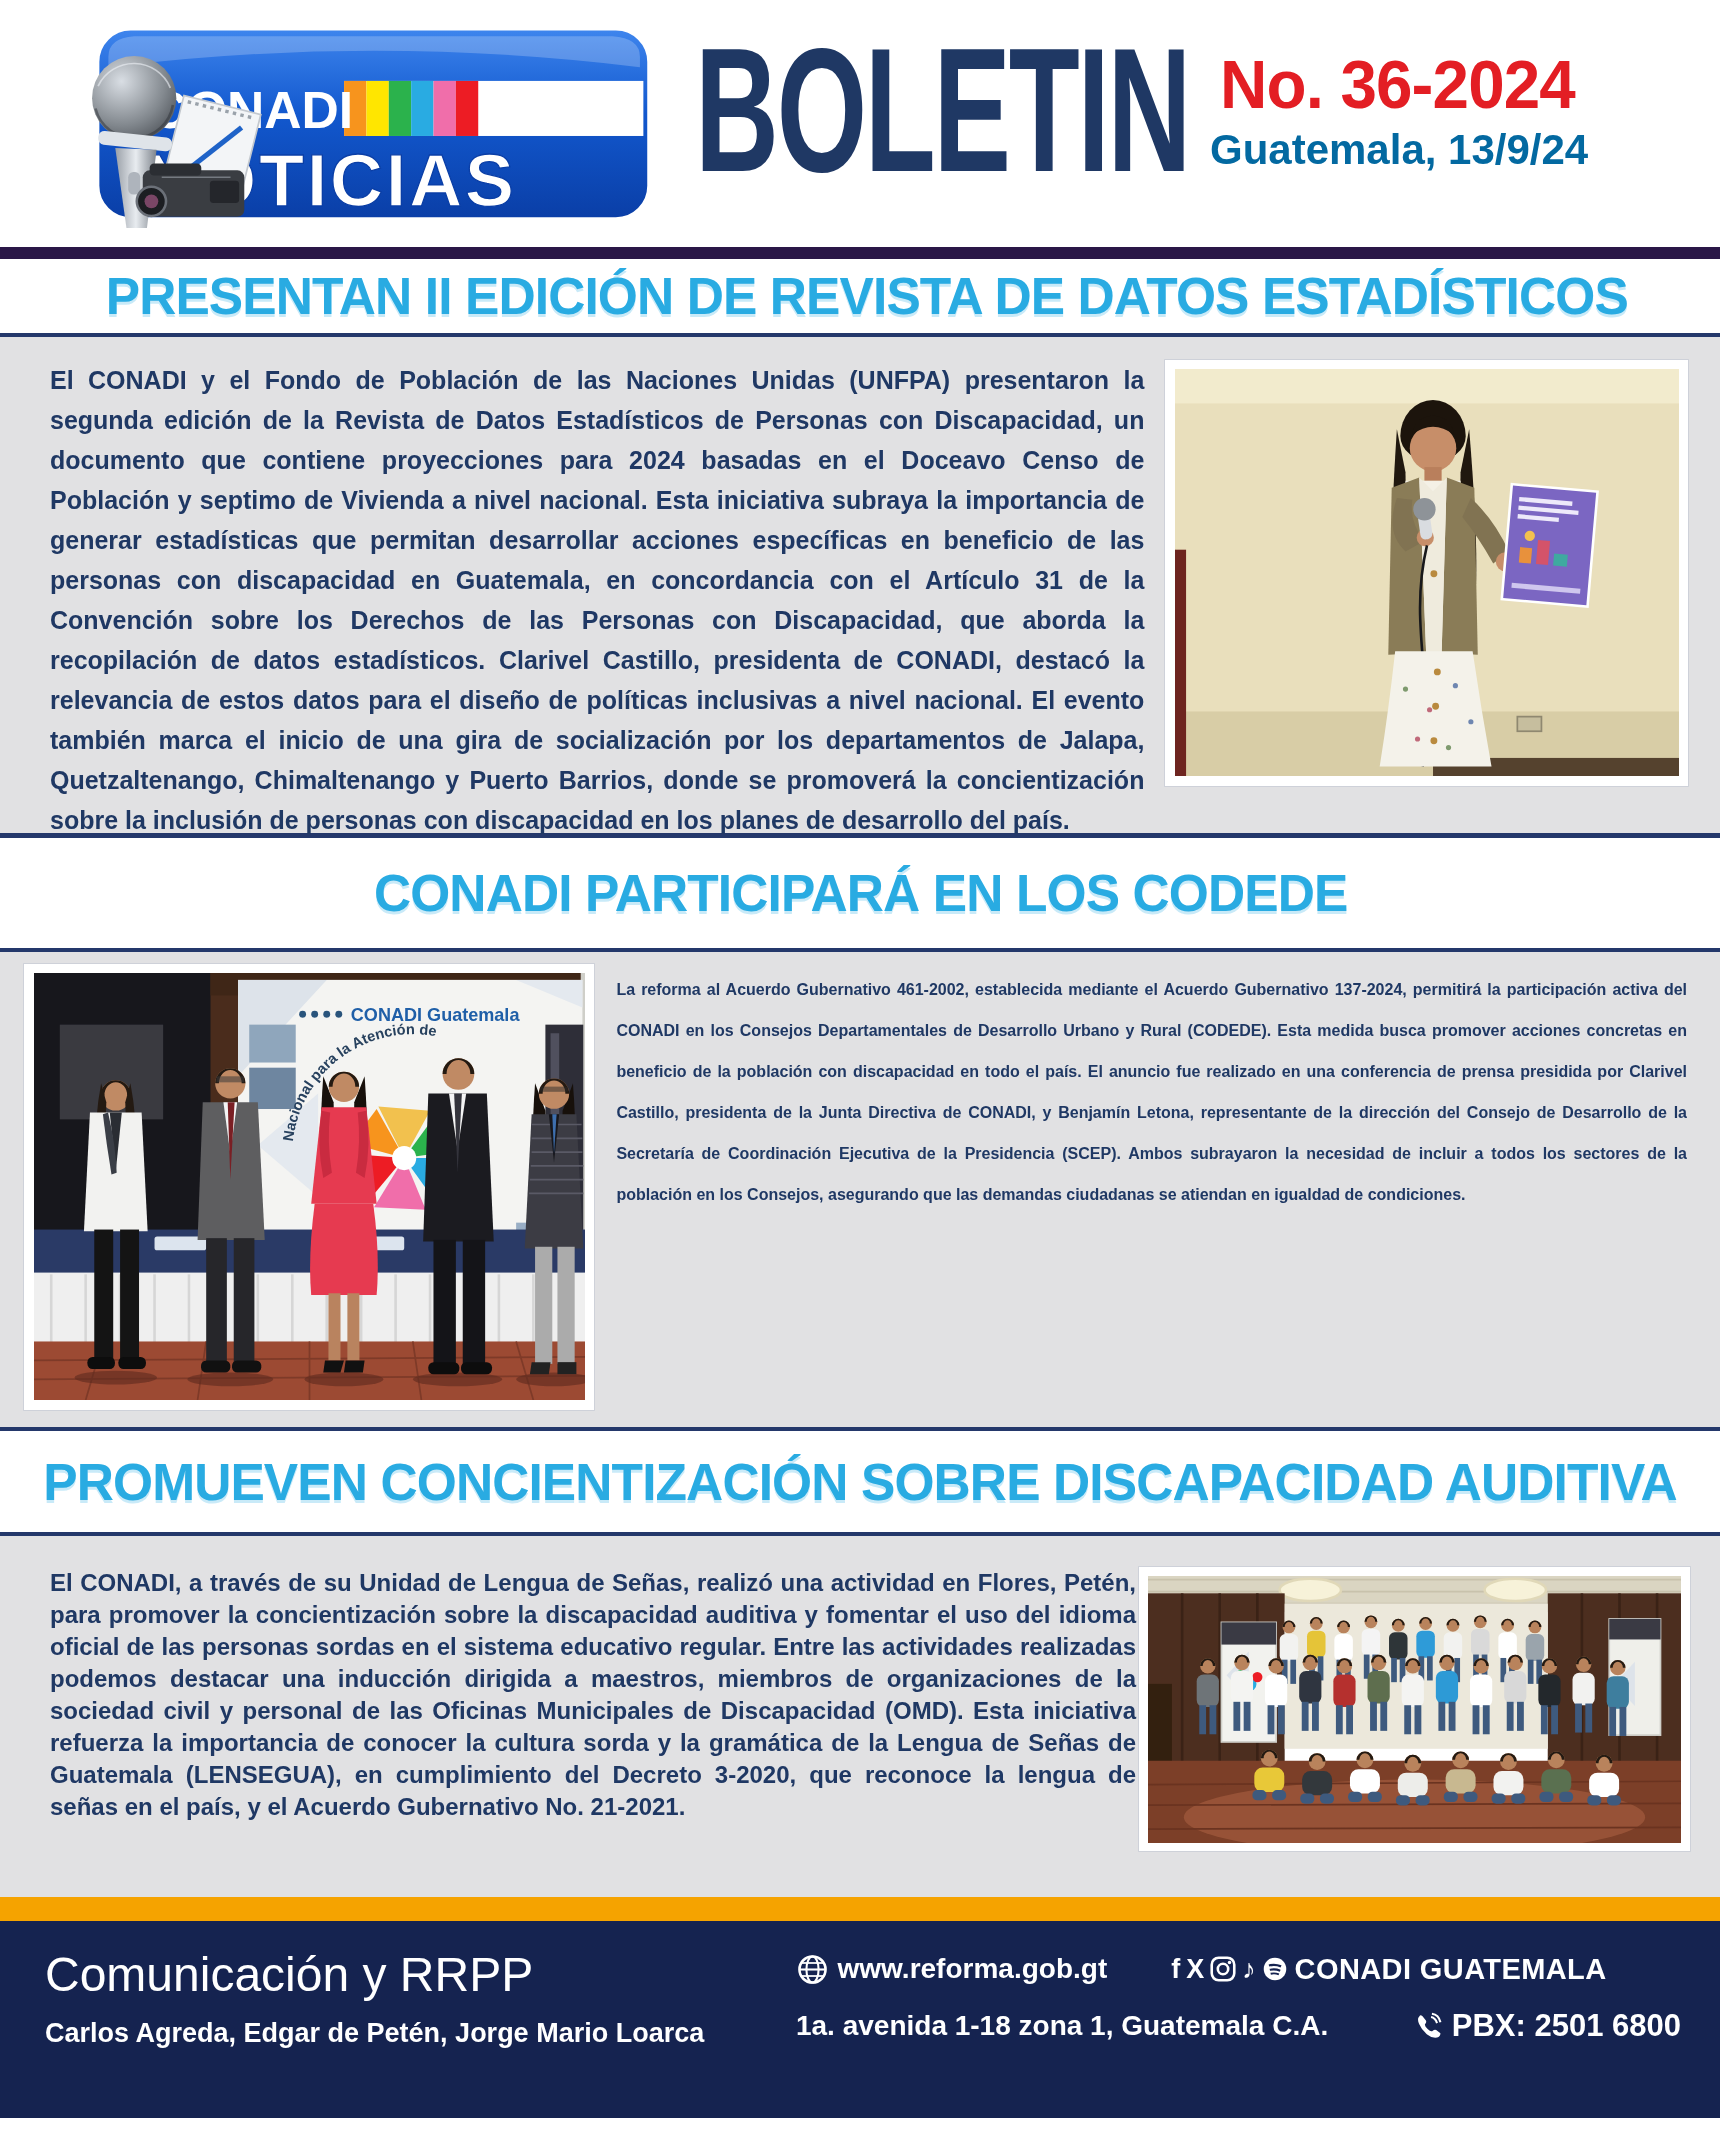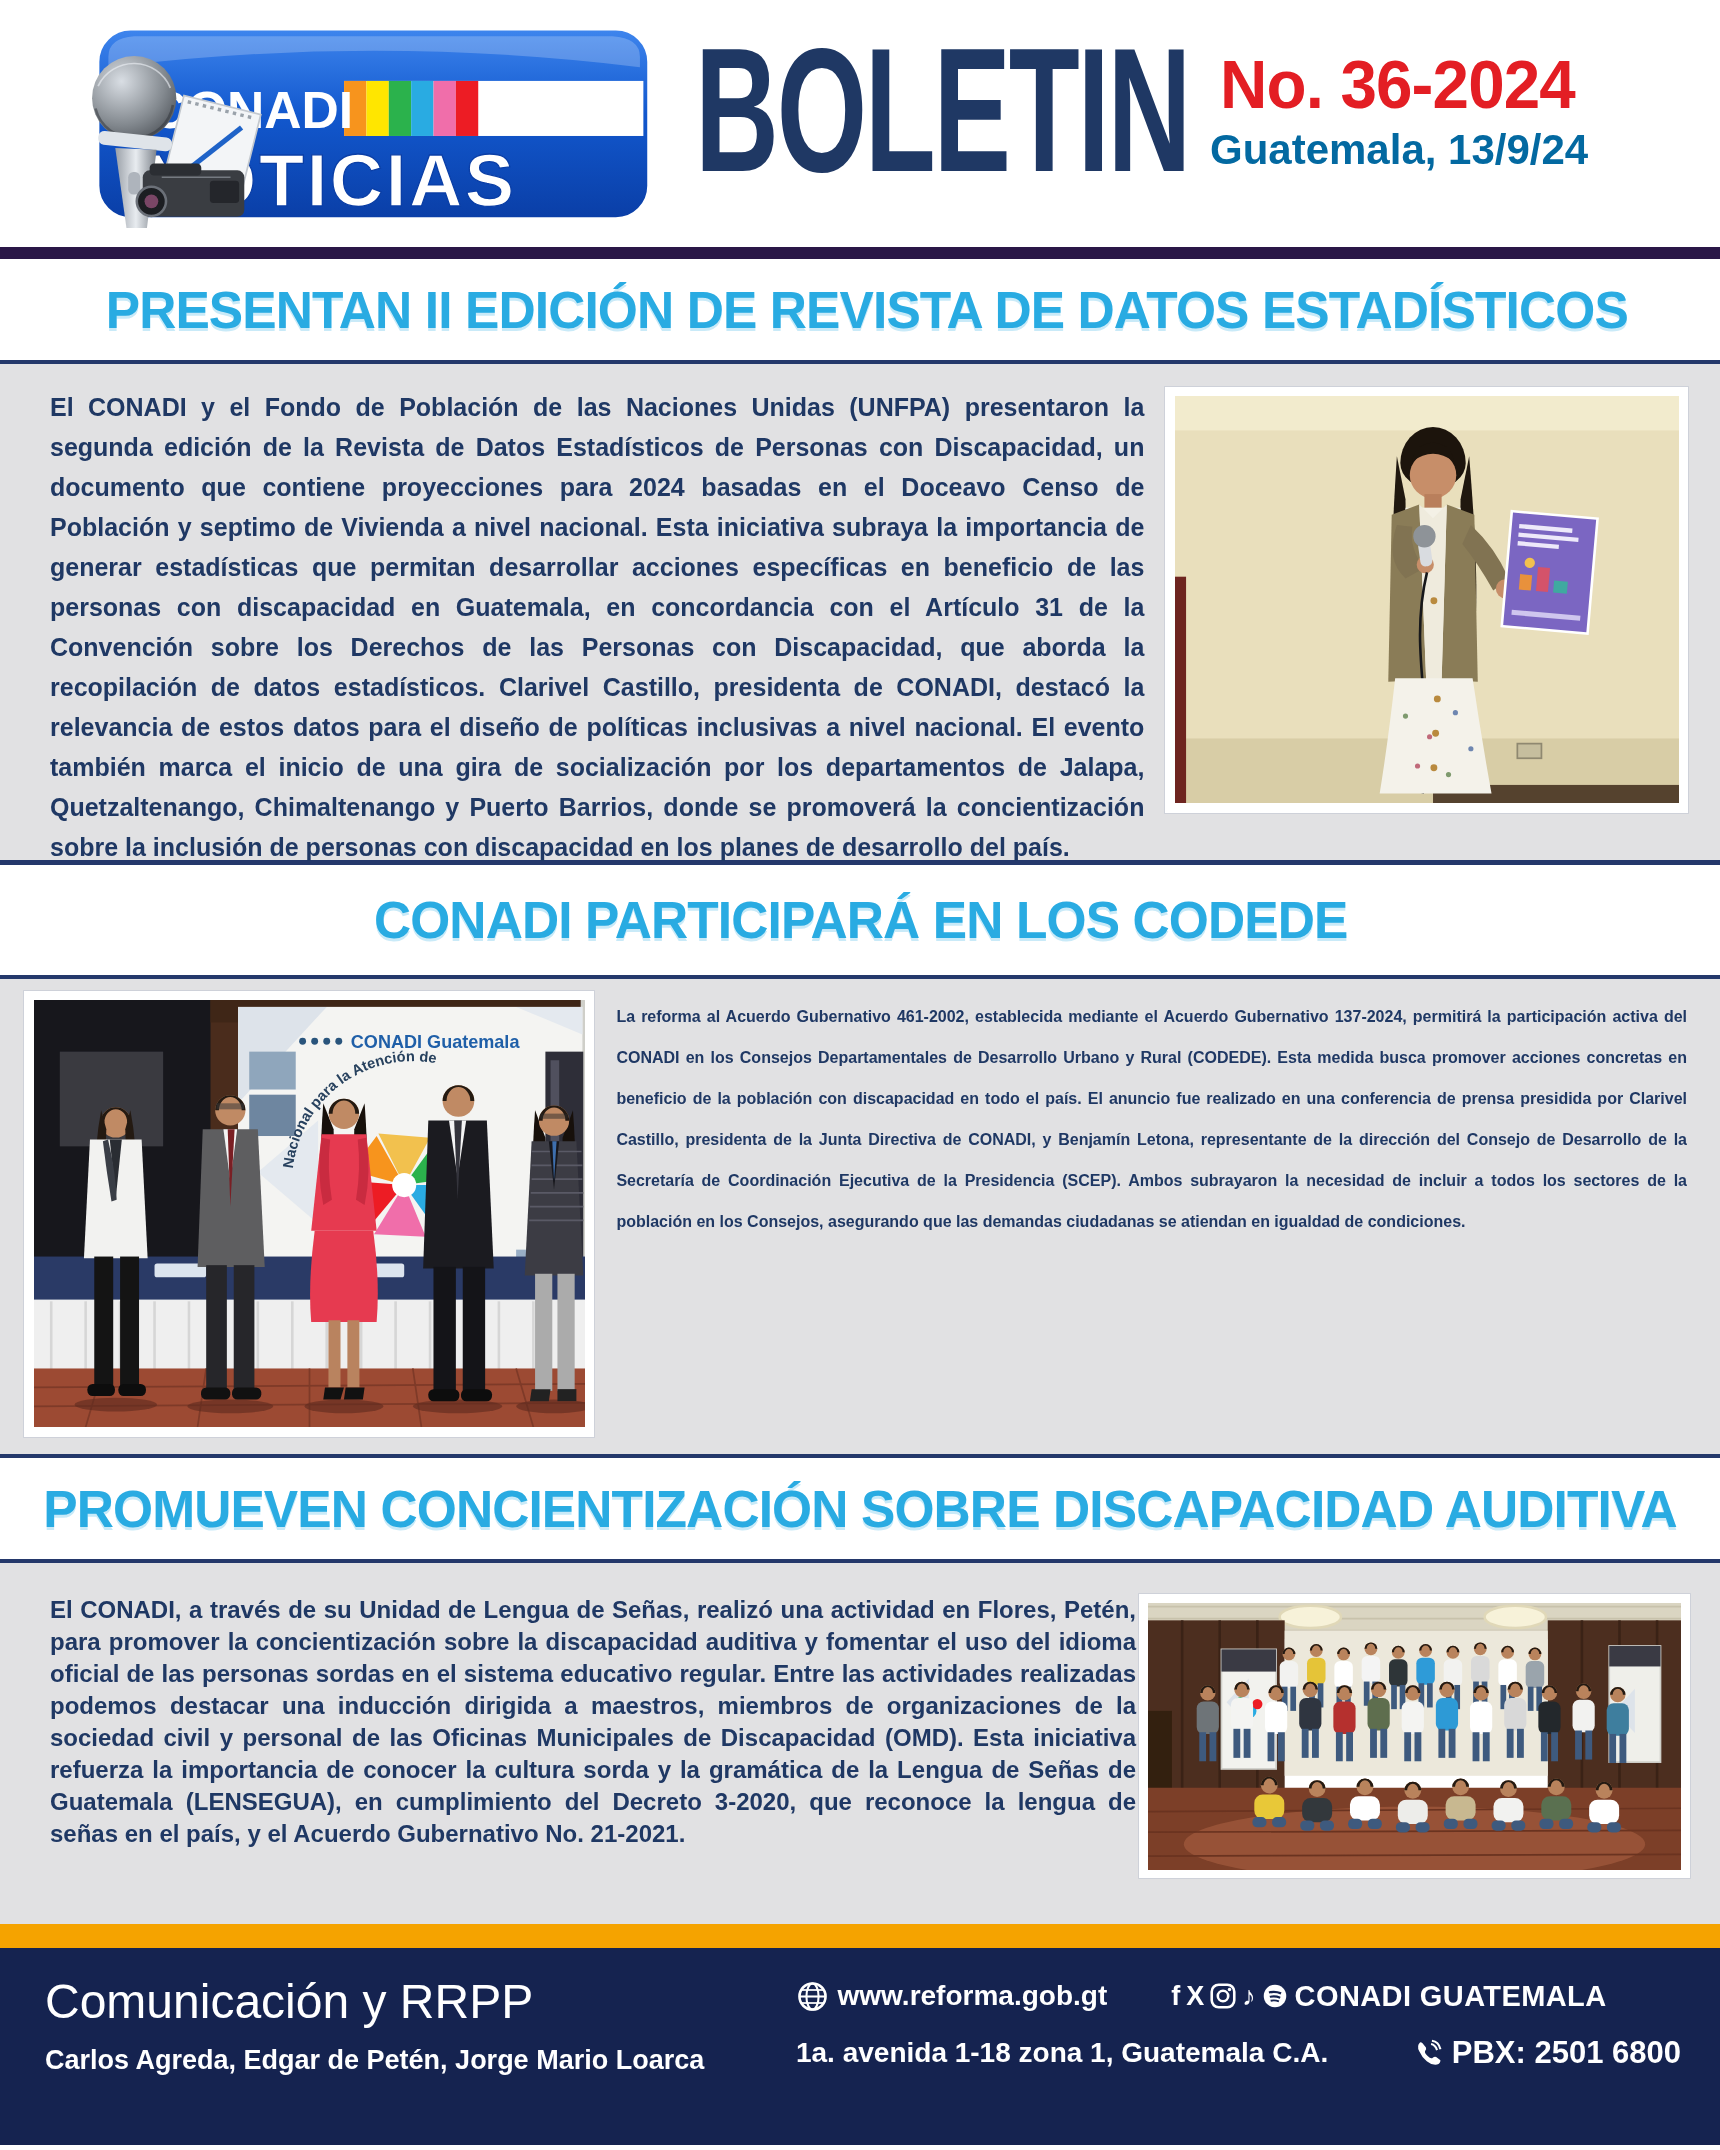--- a/index.html
+++ b/index.html
@@ -13,21 +13,21 @@
              font-size:176px; line-height:172px; letter-spacing:-3.4px;
              transform:scaleX(0.66); transform-origin:left center; white-space:nowrap; }
   #issue { position:absolute; left:1220px; top:45px; color:#E31E24; font-weight:bold;
            font-size:69px; letter-spacing:-0.9px; white-space:nowrap; transform:scaleX(0.95); transform-origin:left; }
   #issue-date { position:absolute; left:1210px; top:126px; color:#0369a1; font-weight:bold;
            font-size:42px; white-space:nowrap; }
   .purple-bar { height:12px; background:#2A1747; }
 
   
   .hband { display:flex; align-items:center; justify-content:center; background:#fff; }
-  .hband.b1 { height:101px;margin-left:12px; } .hband.b2 { height:110px; } .hband.b3 { height:101px; }
+  .hband.b1 { height:74px;margin-left:12px; } .hband.b2 { height:110px; } .hband.b3 { height:101px; }
   .headline { color:#29ABE2; font-weight:bold; font-size:52px; letter-spacing:-0.9px;
               white-space:nowrap; transform:scaleX(0.99); text-shadow:0 2.6px 0 rgba(41,171,226,0.25); }
   .rule { height:4.3px; background:#24386B; }
   .gray { background:#E1E1E3; }
   .body-text { color:#1F3864; font-weight:bold; text-align:justify; }
   .frame { background:#fff; box-shadow:0 0 0 0.9px #cdd0d8; flex:none; }
   .frame svg { display:block; }
 
   #gray1 { height:496px; display:flex; padding:22.4px 33px 0 50px; gap:20.6px; }
   #text1 { width:1112px; font-size:25px; line-height:40px; }

